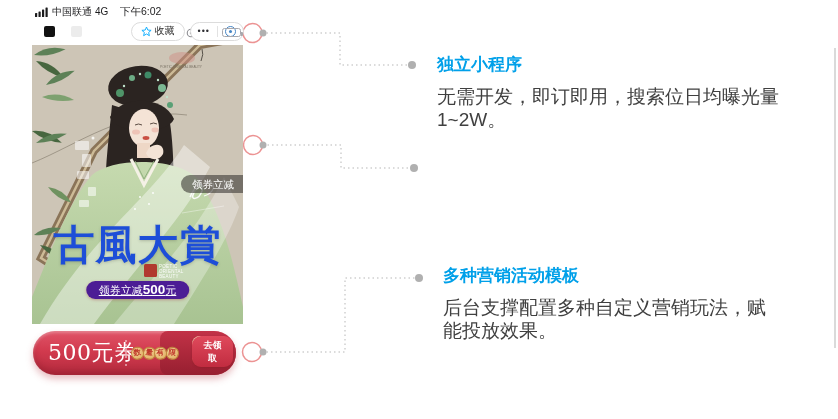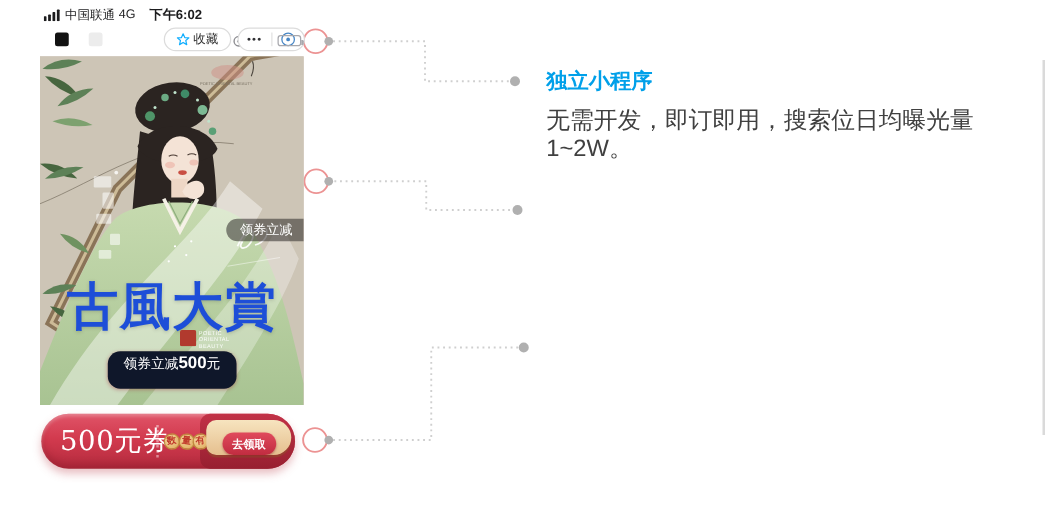--- a/index.html
+++ b/index.html
@@ -7,21 +7,21 @@
   .page { position:relative; width:838px; height:419px; background:#fff; overflow:hidden; }
 
   
   .connectors { position:absolute; left:0; top:0; width:838px; height:419px; pointer-events:none; }
 
   
   .phone { position:absolute; left:32px; top:4px; width:212px; }
 
   .status-bar { display:flex; align-items:center; height:15px; padding:0 3px; font-size:10px; color:#1c1c1e; }
   .sb-left { display:flex; align-items:center; gap:3px; }
-  .sb-center { flex:1; text-align:center; font-weight:bold; font-size:10.5px; }
+  .sb-center { flex:1; text-align:center; font-weight:normal; font-size:10.5px; }
   .sb-right { display:flex; align-items:center; gap:3px;margin-top:42px; }
   .batt { position:relative; width:19px; height:9px; border:1px solid #a8a8ad; border-radius:2.5px; padding:1px; }
   .batt::after { content:""; position:absolute; right:-3px; top:2.5px; width:2px; height:4px; background:#a8a8ad; border-radius:0 1px 1px 0; }
   .batt-fill { width:25%; height:100%; background:#f5c842; border-radius:1px; }
 
   .nav-bar { display:flex; align-items:center; height:24px; padding:0 0 0 12px; gap:5px; }
   .redact-dark { width:11px; height:11px; background:#121212; border-radius:2px; }
   .redact-light { width:11px; height:11px; background:#ececec; border-radius:2px; margin-left:11px; }
   .fav-pill { margin-left:auto; display:flex; align-items:center; gap:3px; height:19px; padding:0 9px;
               border:1px solid #dcdcdc; border-radius:10px; background:#fff; font-size:10px; color:#333; cursor:pointer;text-align:right; }
@@ -42,44 +42,44 @@
                   color:#1d4ed8; letter-spacing:1px; text-shadow:0 1px 3px rgba(60,60,50,.25); }
   .seal-row { position:absolute; left:112px; top:219px; display:flex; gap:2px; align-items:flex-start; }
   .seal { width:13px; height:13px; background:#b13a2e; border-radius:1.5px;
           background-image:linear-gradient(#b13a2e,#b13a2e),
                            radial-gradient(circle at 30% 30%, #f3e6df 1.2px, transparent 1.3px),
                            radial-gradient(circle at 70% 30%, #f3e6df 1.2px, transparent 1.3px),
                            radial-gradient(circle at 30% 70%, #f3e6df 1.2px, transparent 1.3px),
                            radial-gradient(circle at 70% 70%, #f3e6df 1.2px, transparent 1.3px);
           background-blend-mode:normal; }
   .seal-words { display:flex; flex-direction:column; font-size:4.5px; line-height:1.15; color:rgba(255,255,255,.92); letter-spacing:.3px; }
-  .poster-coupon-pill { position:absolute; left:50%; transform:translateX(-50%); top:236px; height:30px; line-height:18px;
-                        padding:0 13px; border-radius:10px; background:#0f172a; color:#fff; font-size:11px;
-                        white-space:nowrap; cursor:pointer; box-shadow:0 1px 3px rgba(160,30,50,.35); }
+  .poster-coupon-pill { position:absolute; left:50%; transform:translateX(-50%); top:236px; height:18px; line-height:18px;
+                        padding:0 13px; border-radius:10px; background:#4c1d95; color:#fff; font-size:11px;
+                        white-space:nowrap; cursor:pointer; box-shadow:0 1px 3px rgba(160,30,50,.35);text-decoration:underline; }
   .poster-coupon-pill b { font-size:13.5px; }
 
   
   .coupon-bar { position:absolute; left:1px; top:327px; width:203px; height:44px; border-radius:22px;
                 background:linear-gradient(180deg,#e05468 0%,#d23a4e 45%,#b42b3e 100%);
                 box-shadow:0 4px 7px rgba(190,70,80,.35), inset 0 2px 3px rgba(255,255,255,.28), inset 0 -4px 6px rgba(120,15,30,.3);
                 cursor:pointer; }
   .coupon-dark { position:absolute; right:0; top:0; bottom:0; width:76px;
                  background:linear-gradient(180deg,#c23247,#971f30); border-radius:8px 22px 22px 8px; }
   .coupon-amount { position:absolute; left:15px; top:50%; transform:translateY(-50%);
                    font-family:"DejaVu Serif","Liberation Serif",serif; color:#fff; font-size:22px; letter-spacing:.5px; }
   .coupon-divider { position:absolute; left:92px; top:9px; bottom:9px; width:0; border-left:2px dotted rgba(255,255,255,.45); }
   .coins { position:absolute; left:99px; top:50%; transform:translateY(-50%); display:flex; }
   .coin { width:12.5px; height:12.5px; margin-left:-1px; border-radius:50%;
           background:radial-gradient(circle at 35% 30%,#f6d79b,#dda85d); border:1px solid #c08b3e;
           color:#c0392b; font-size:7.5px; font-weight:bold; display:flex; align-items:center; justify-content:center; }
   .coin:nth-child(odd){ transform:rotate(-8deg); }
   .coin:nth-child(even){ transform:rotate(8deg); }
-  .coupon-tab { position:absolute; right:3px; top:5px; width:68px; height:28px; border-radius:8px 14px 14px 8px;
+  .coupon-tab { position:absolute; right:3px; top:5px; width:41px; height:28px; border-radius:8px 14px 14px 8px;
                 background:linear-gradient(180deg,#f7e4bf,#e5bf8e); box-shadow:0 2px 0 rgba(140,90,40,.45);
-                display:flex; align-items:flex-end; justify-content:center; }
+                display:flex; align-items:flex-start; justify-content:center; }
   .claim-btn { border:none; padding:2.5px 8px; border-radius:9px; background:linear-gradient(180deg,#e04a5c,#c12c40);
                color:#fff; font-size:9px; font-weight:bold; cursor:pointer; box-shadow:0 1px 2px rgba(140,30,40,.5); }
 
   
   .feature { position:absolute; }
   .feature h3 { font-size:17px; line-height:20px; color:#00a0e9; font-weight:bold; margin:0 0 10px 0; }
   .feature p { font-size:19px; line-height:23px; color:#404040; }
   .f1 { left:437px; top:55px; } .f1 p { width:392px; }
   .f2 { left:437px; top:158px; } .f2 p { width:380px; }
   .f3 { left:443px; top:266px; } .f3 p { width:324px; }
@@ -271,15 +271,19 @@
       <span class="coupon-tab">
         <button class="claim-btn">去领取</button>
       </span>
     </div>
   </div>
 
   <div class="feature f1">
     <h3>独立小程序</h3>
     <p>无需开发，即订即用，搜索位日均曝光量1~2W。</p>
   </div>
+  <div class="feature f3">
+    <h3>多种营销活动模板</h3>
+    <p>后台支撑配置多种自定义营销玩法，赋能投放效果。</p>
+  </div>
 
   <div class="right-edge-line"></div>
 </div>
 
 </body></html>

